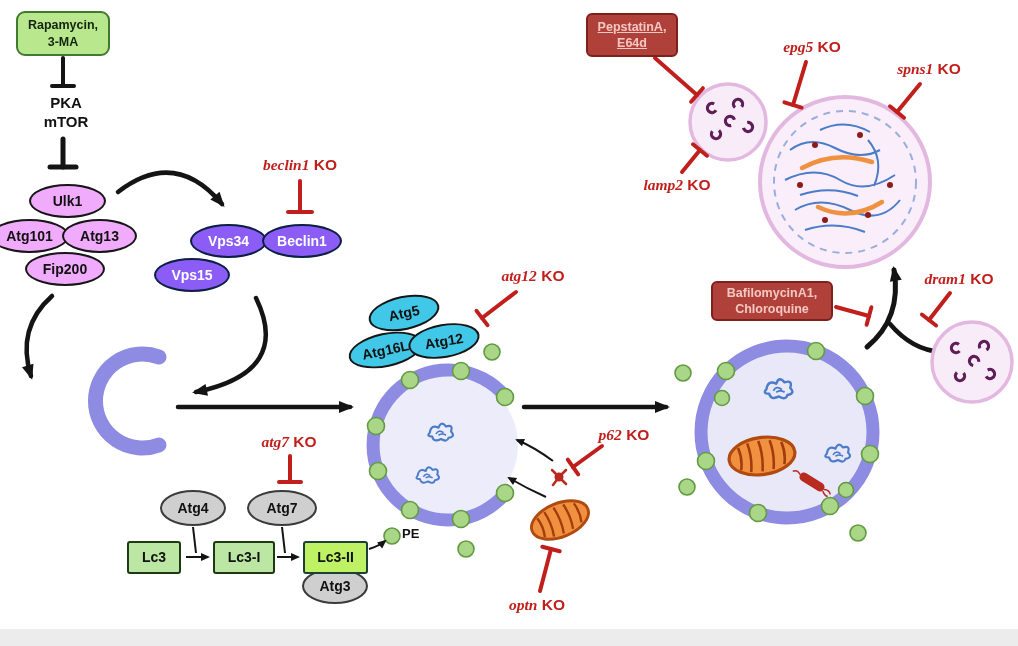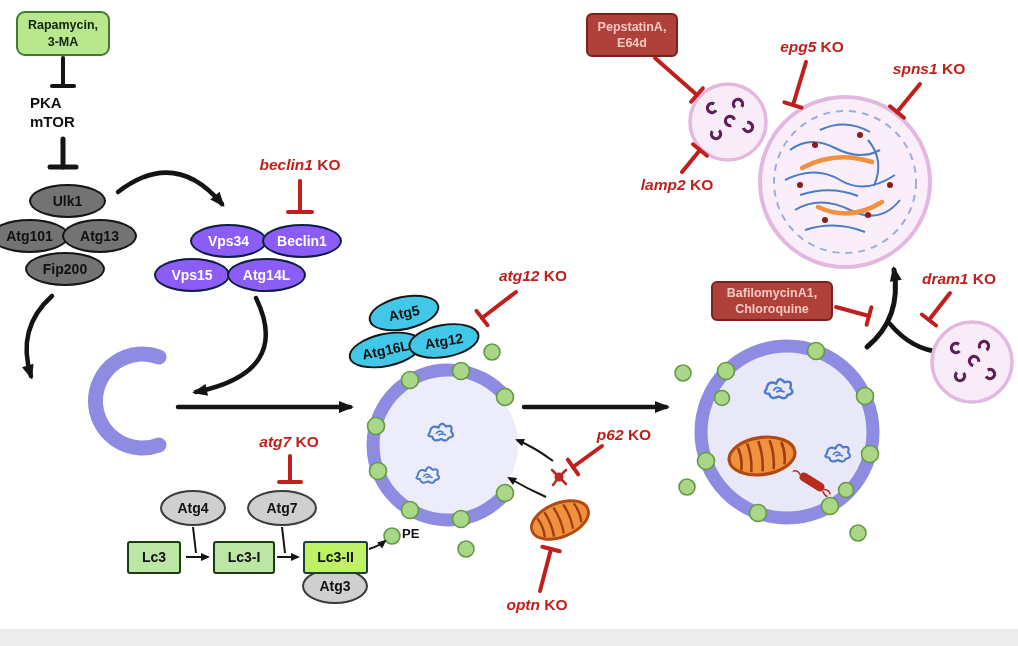--- a/index.html
+++ b/index.html
@@ -6,41 +6,41 @@
   .canvas{
     position:relative;width:1018px;height:646px;overflow:hidden;background:#ffffff;
     font-family:"Liberation Sans","DejaVu Sans",sans-serif;color:#111;
   }
   .layer{position:absolute;left:0;top:0;}
   .node{
     position:absolute;display:flex;align-items:center;justify-content:center;
     box-sizing:border-box;font-weight:bold;font-size:14px;color:#111;
     border:2.5px solid #161616;border-radius:50%;line-height:1.05;text-align:center;
   }
-  .orange{background:#737373;}
+  .orange{background:#f0abfc;}
   .blue{background:#8b5cf6;color:#fff;border-color:#0d1f45;}
   .cyan{background:#41c7e8;}
   .gray{background:#cfcfcf;border-color:#3b3b3b;}
   .rect{border-radius:3px;border:2.5px solid #1d3a12;}
   .lc3g{background:#bce6a3;}
   .lc3t{background:#bef264;border-color:#1c4038;}
   .drug{
     position:absolute;display:flex;align-items:center;justify-content:center;
     box-sizing:border-box;font-weight:bold;font-size:12.5px;text-align:center;
     white-space:pre-line;line-height:1.3;
   }
   .drug-green{background:#b9e78e;border:2.5px solid #3f7a2f;border-radius:9px;color:#14240c;}
   .drug-red{background:#b0403a;border:2px solid #7e211d;border-radius:6px;color:#f4c8c2;}
   .ko{
     position:absolute;color:#c11f1c;font-weight:bold;font-size:15.5px;
     text-align:center;white-space:nowrap;
   }
-  .ko .gene{font-style:italic;}
+  .ko .gene{font-style:italic;font-family:Liberation Serif, serif;}
   .plain{position:absolute;font-weight:bold;color:#111;}
-  .prelines{white-space:pre-line;line-height:1.25;text-align:left;}
+  .prelines{white-space:pre-line;line-height:1.25;text-align:center;}
   .letterbox{position:absolute;left:0;bottom:0;width:1018px;height:17px;background:#ececec;}
 </style>
 </head>
 <body>
 
 <div class="canvas">
 
 <svg class="layer" width="1018" height="646" viewBox="0 0 1018 646">
   <defs>
     <marker id="arrB" markerUnits="userSpaceOnUse" markerWidth="18" markerHeight="14" refX="12" refY="7" orient="auto">
@@ -240,37 +240,36 @@
     </g>
     <g>
       <line x1="836" y1="307" x2="869" y2="316"></line>
           <line x1="866.6" y1="324.7" x2="871.4" y2="307.3"></line>
     </g>
   </g>
 </svg>
 
 <div class="drug drug-green" style="left:16px;top:11px;width:94px;height:45px;">Rapamycin,
 3-MA</div>
-<div class="drug drug-red" style="left:586px;top:13px;width:92px;height:44px;">PepstatinA,
+<div class="drug drug-red" style="left:586px;top:13px;width:92px;height:44px;text-decoration:underline;">PepstatinA,
 E64d</div>
 <div class="drug drug-red" style="left:711px;top:281px;width:122px;height:40px;">BafilomycinA1,
 Chloroquine</div>
 
 <div class="plain prelines" style="left:30px;top:94px;width:72px;font-size:15px;">PKA
 mTOR</div>
 
 <div class="node orange" style="left:29px;top:184px;width:77px;height:34px;">Ulk1</div>
 <div class="node orange" style="left:-10px;top:219px;width:79px;height:34px;">Atg101</div>
 <div class="node orange" style="left:62px;top:219px;width:75px;height:34px;">Atg13</div>
 <div class="node orange" style="left:25px;top:252px;width:80px;height:34px;">Fip200</div>
 
 <div class="node blue" style="left:190px;top:224px;width:77px;height:34px;">Vps34</div>
 <div class="node blue" style="left:262px;top:224px;width:80px;height:34px;">Beclin1</div>
 <div class="node blue" style="left:154px;top:258px;width:76px;height:34px;">Vps15</div>
-<div class="node blue" style="left:227px;top:258px;width:79px;height:34px;">Atg14L</div>
 
 <div class="node cyan" style="left:368px;top:296px;width:72px;height:34px;transform:rotate(-12deg);">Atg5</div>
 <div class="node cyan" style="left:348px;top:333px;width:75px;height:34px;transform:rotate(-12deg);">Atg16L</div>
 <div class="node cyan" style="left:408px;top:324px;width:72px;height:34px;transform:rotate(-10deg);">Atg12</div>
 
 <div class="node gray" style="left:160px;top:490px;width:66px;height:36px;">Atg4</div>
 <div class="node gray" style="left:247px;top:490px;width:70px;height:36px;">Atg7</div>
 <div class="node gray" style="left:302px;top:568px;width:66px;height:36px;">Atg3</div>
 <div class="node rect lc3g" style="left:127px;top:541px;width:54px;height:33px;">Lc3</div>
 <div class="node rect lc3g" style="left:213px;top:541px;width:62px;height:33px;">Lc3-I</div>

